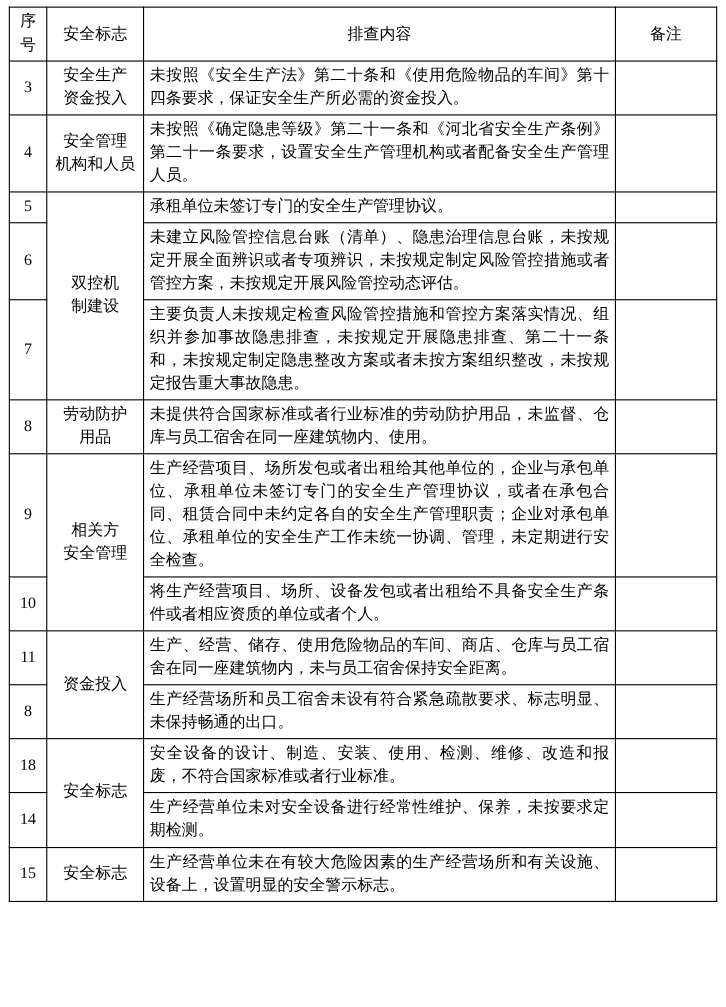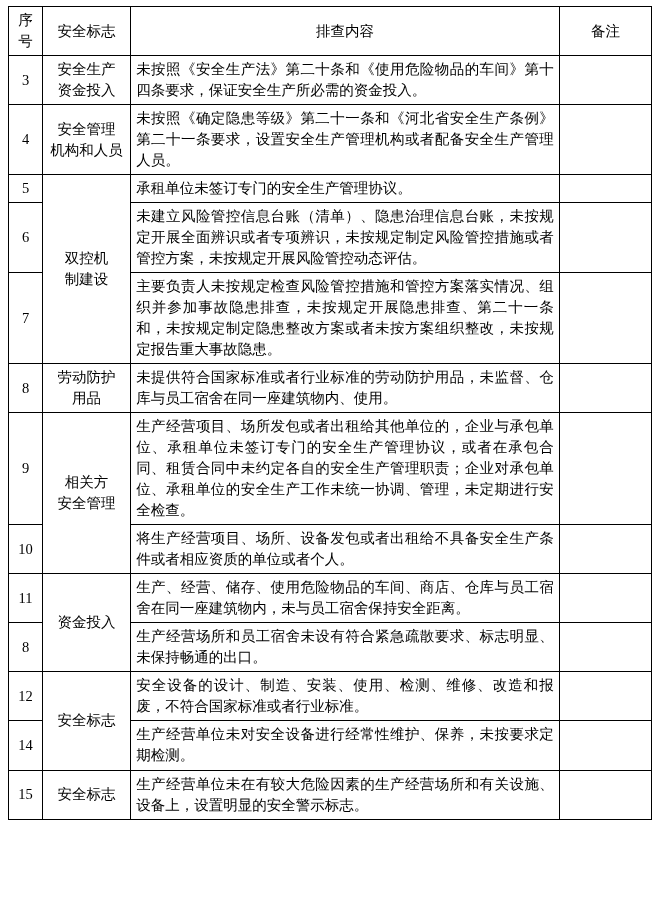--- a/index.html
+++ b/index.html
@@ -168,21 +168,21 @@
           </td>
           <td class="c-content">生产、经营、储存、使用危险物品的车间、商店、仓库与员工宿舍在同一座建筑物内，未与员工宿舍保持安全距离。</td>
           <td class="c-remark"></td>
         </tr>
         <tr>
           <td class="c-no">8</td>
           <td class="c-content">生产经营场所和员工宿舍未设有符合紧急疏散要求、标志明显、未保持畅通的出口。</td>
           <td class="c-remark"></td>
         </tr>
         <tr>
-          <td class="c-no">12</td>
+          <td class="c-no">18</td>
           <td class="c-item" rowspan="2">
             <div class="two-line">
               <span>安全标志</span>
             </div>
           </td>
           <td class="c-content">安全设备的设计、制造、安装、使用、检测、维修、改造和报废，不符合国家标准或者行业标准。</td>
           <td class="c-remark"></td>
         </tr>
         <tr>
           <td class="c-no">14</td>

